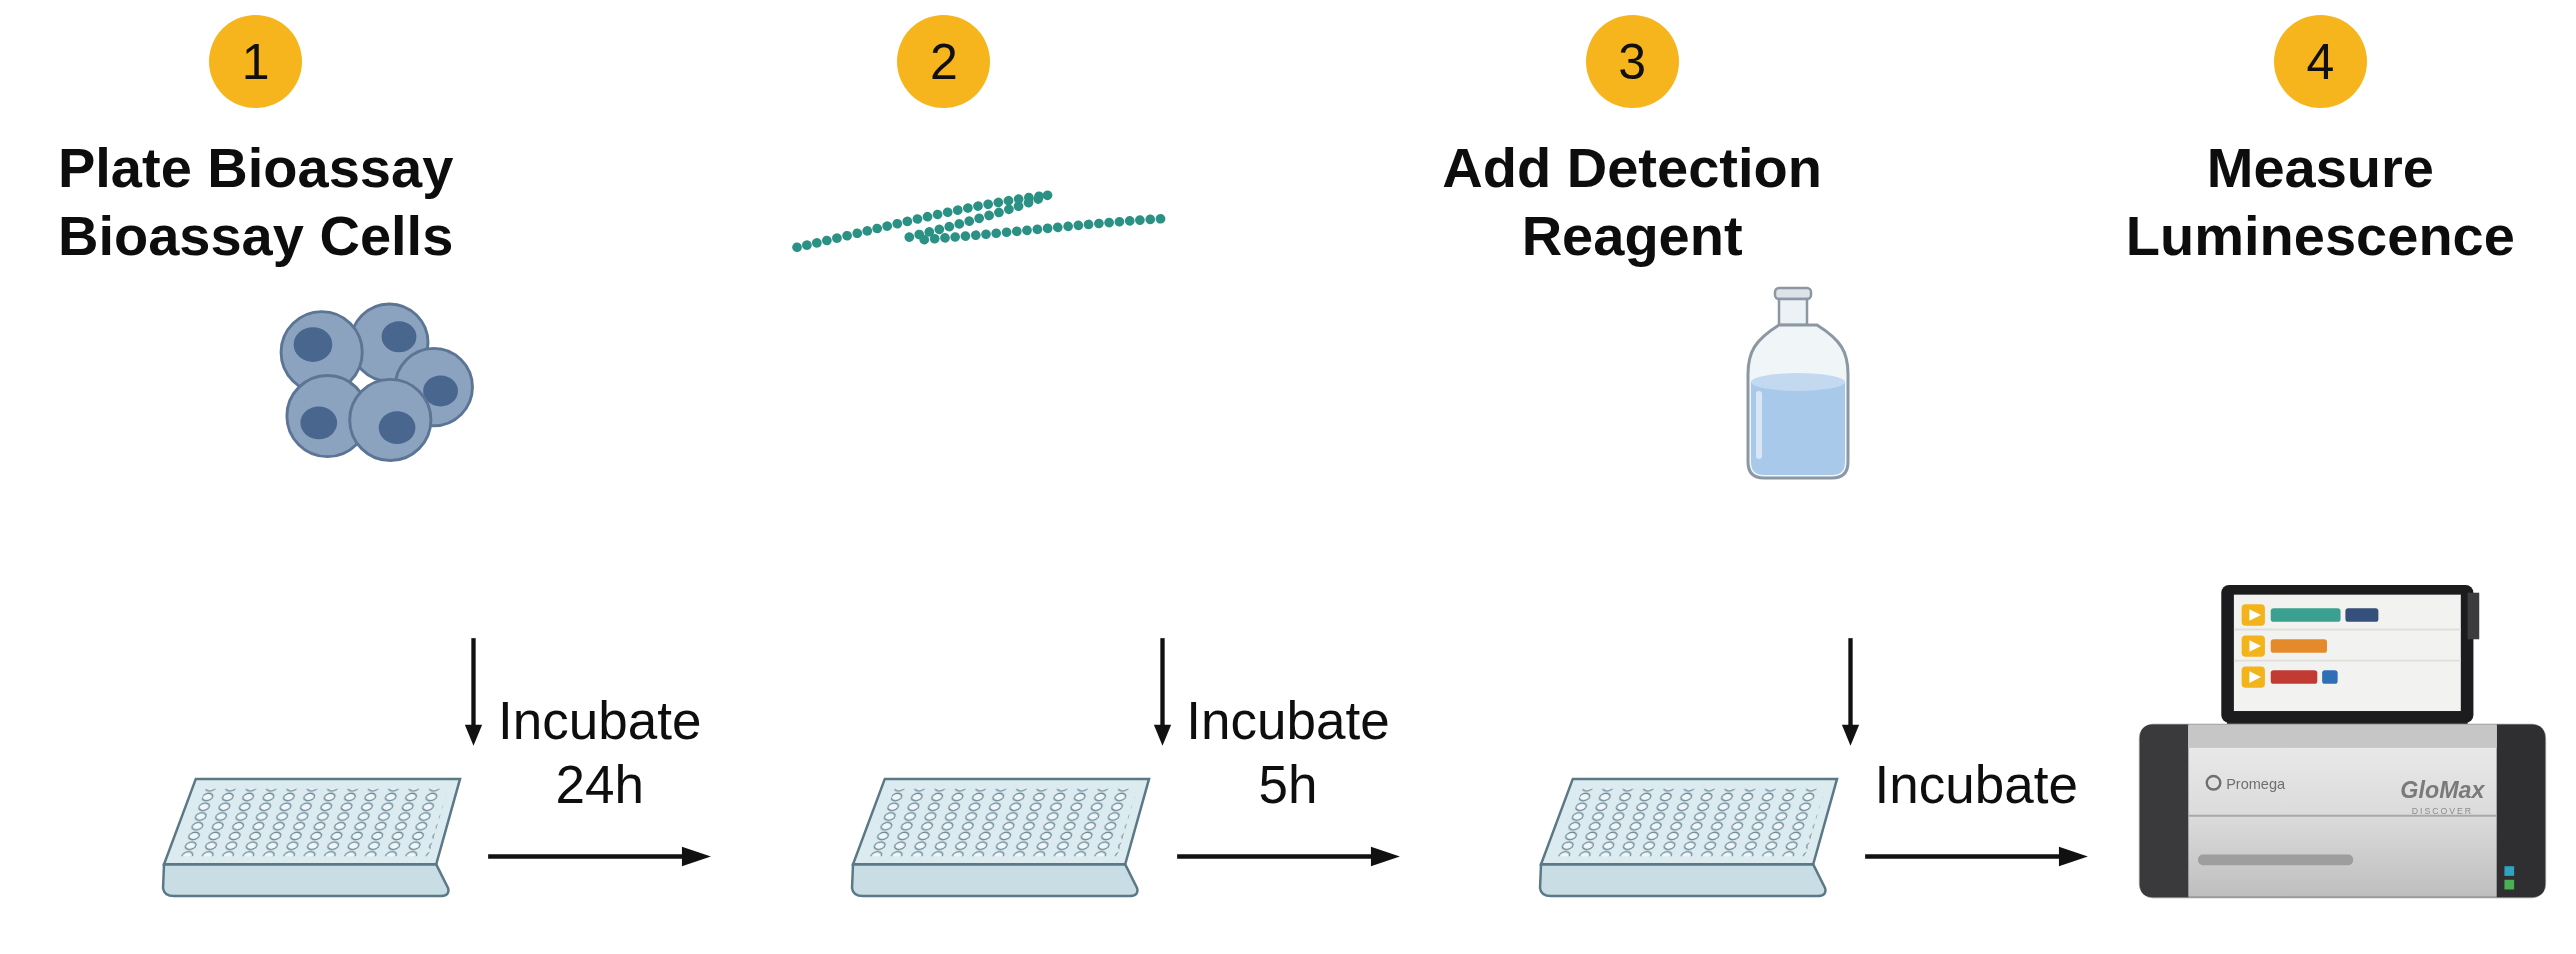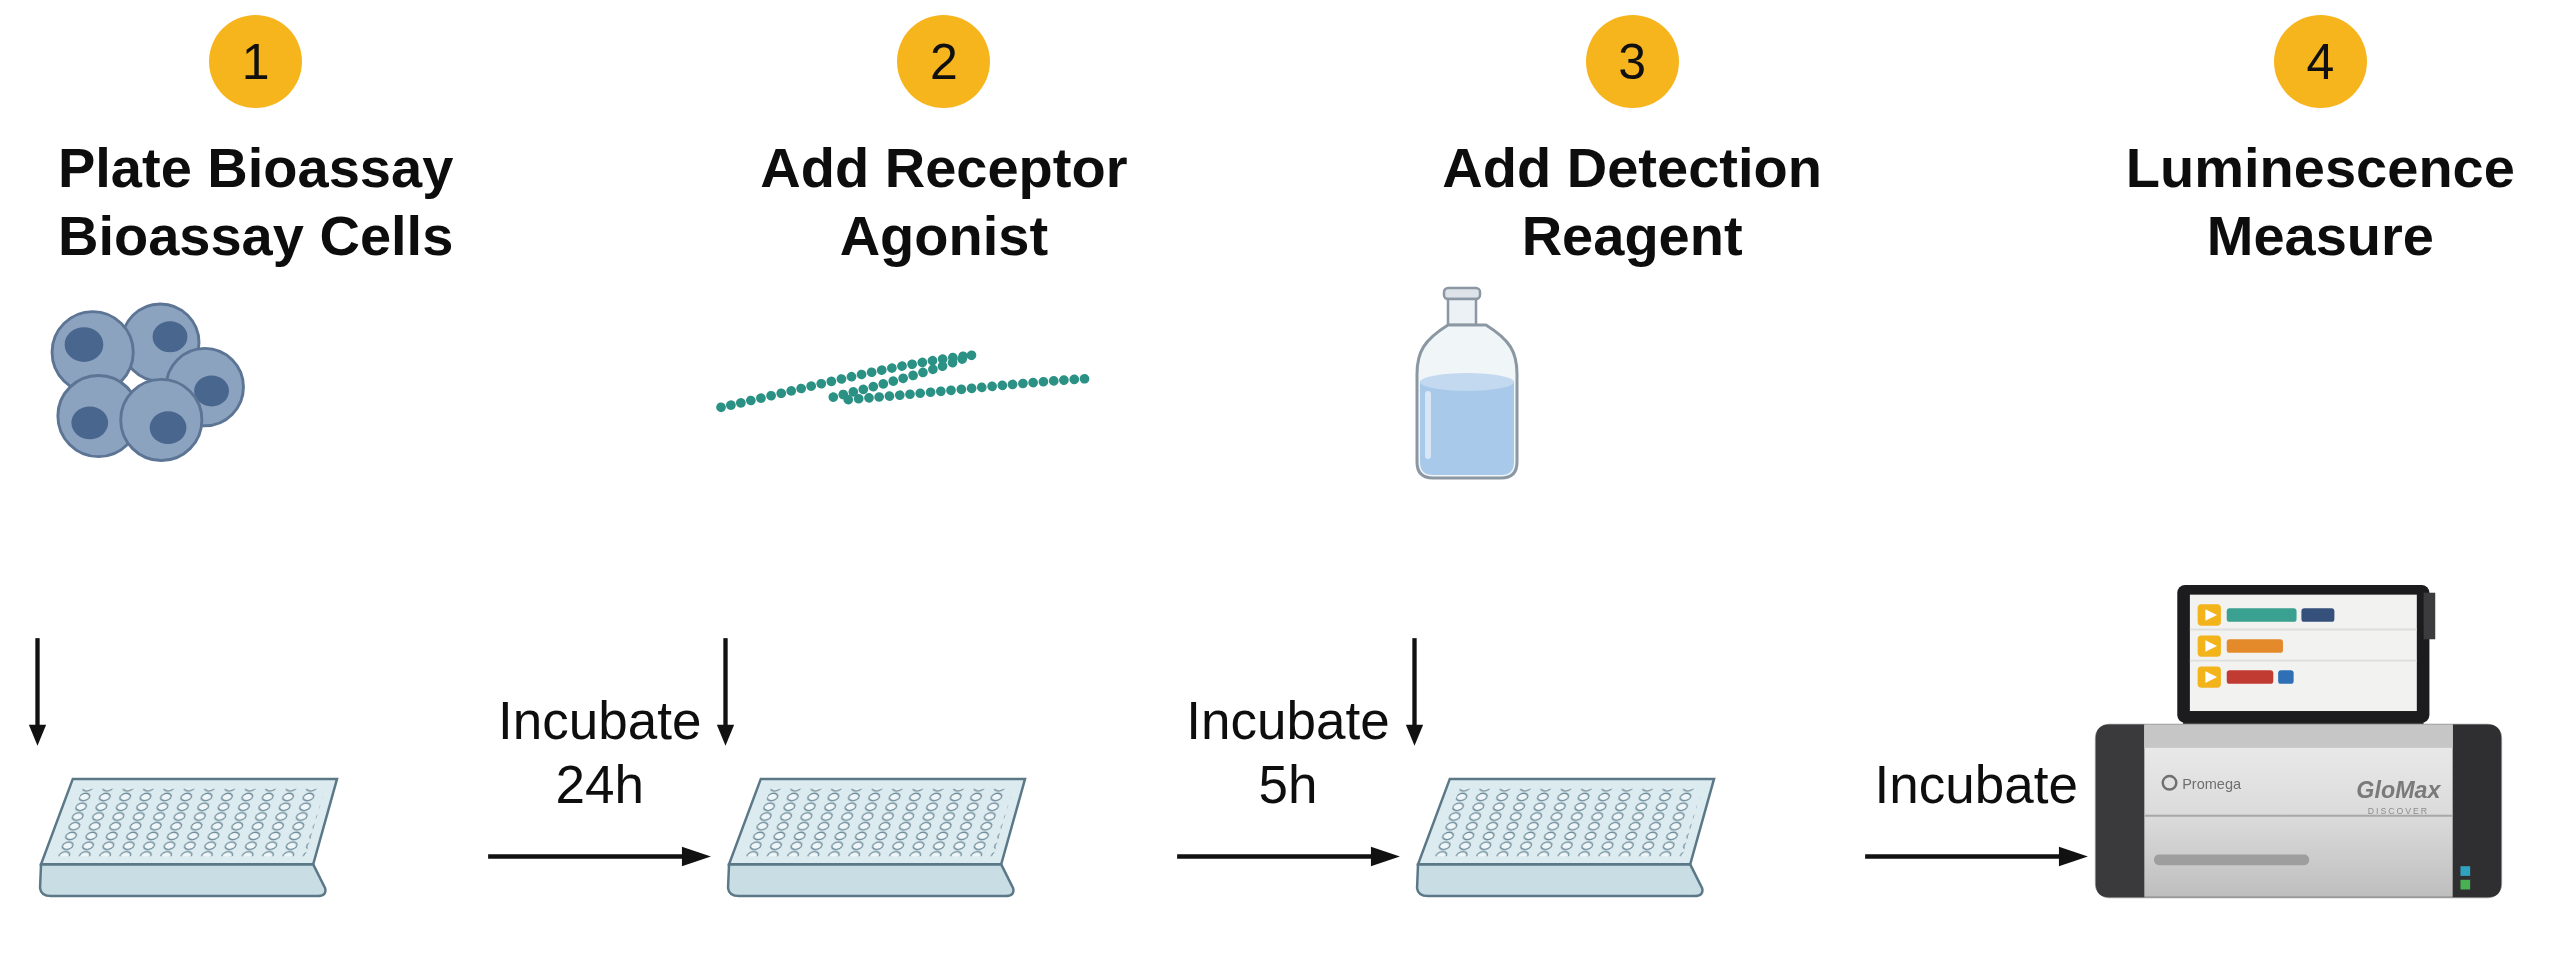--- a/index.html
+++ b/index.html
@@ -45,21 +45,21 @@
     line-height: 1.2;
     text-align: center;
     color: #0d0d0d;
     white-space: nowrap;
   }
   .step-body {
     flex: 1;
     width: 100%;
     display: flex;
     flex-direction: column;
-    align-items: flex-start;
+    align-items: flex-end;
   }
   .icon-zone {
     height: 241px;
     display: flex;
     align-items: center;
     justify-content: center;
   }
   .down-arrow { margin-top: auto; flex: 0 0 auto; }
   .plate { margin-top: 13.5px; margin-bottom: 39px; flex: 0 0 auto; }
   .instrument { margin-top: auto; margin-bottom: 42px; flex: 0 0 auto; }
@@ -141,24 +141,20 @@
     <svg width="227" height="27" viewBox="0 0 235 28">
       <line x1="2" y1="14" x2="206" y2="14" stroke="#111" stroke-width="4.5"></line>
       <polygon points="233,14 203,4 203,24" fill="#111"></polygon>
     </svg>
   </div>
 
   <div class="step">
     <div class="badge">
       <span>2</span>
     </div>
-    <div class="step-title">
-      <div>Add Receptor</div>
-      <div>Agonist</div>
-    </div>
     <div class="step-body">
       <div class="icon-zone">
         <svg width="386" height="106" viewBox="0 0 400 110">
           <g fill="none" stroke="#2B9185" stroke-width="10" stroke-linecap="round" stroke-dasharray="0.1 10.6">
             <path d="M8,74 C90,56 180,30 268,20"></path>
             <path d="M268,20 C236,34 170,52 122,64"></path>
             <path d="M140,66 C240,58 320,48 392,44"></path>
           </g>
         </svg>
       </div>
@@ -242,22 +238,22 @@
       <line x1="2" y1="14" x2="206" y2="14" stroke="#111" stroke-width="4.5"></line>
       <polygon points="233,14 203,4 203,24" fill="#111"></polygon>
     </svg>
   </div>
 
   <div class="step">
     <div class="badge">
       <span>4</span>
     </div>
     <div class="step-title">
+      <div>Measure</div>
       <div>Luminescence</div>
-      <div>Measure</div>
     </div>
     <div class="step-body">
       <div class="instrument">
         <svg width="417" height="330" viewBox="0 0 430 340">
           <defs>
             <linearGradient id="bodyg" x1="0" y1="0" x2="0" y2="1">
               <stop offset="0" stop-color="#EDEDED"></stop>
               <stop offset="0.55" stop-color="#DADADA"></stop>
               <stop offset="1" stop-color="#BEBEBE"></stop>
             </linearGradient>

